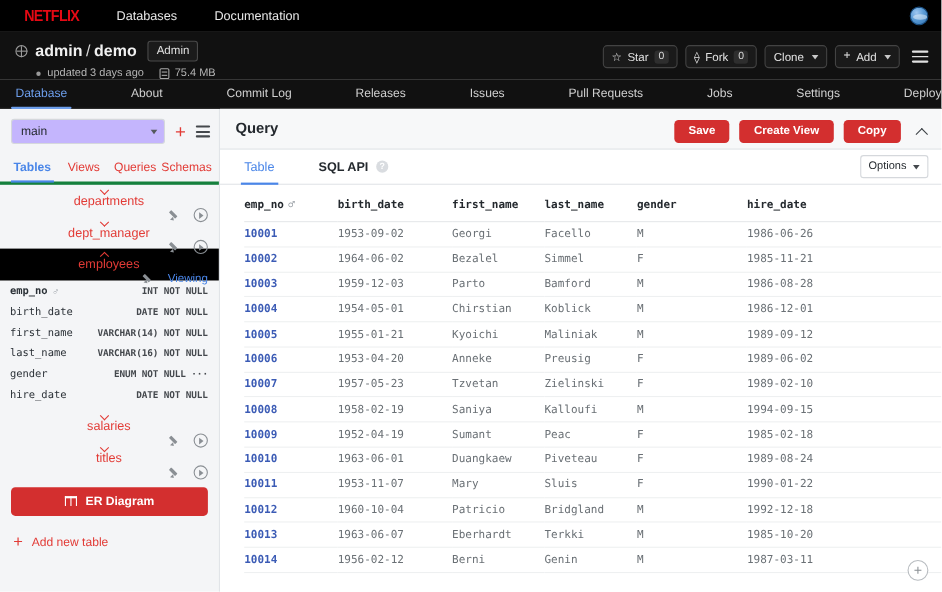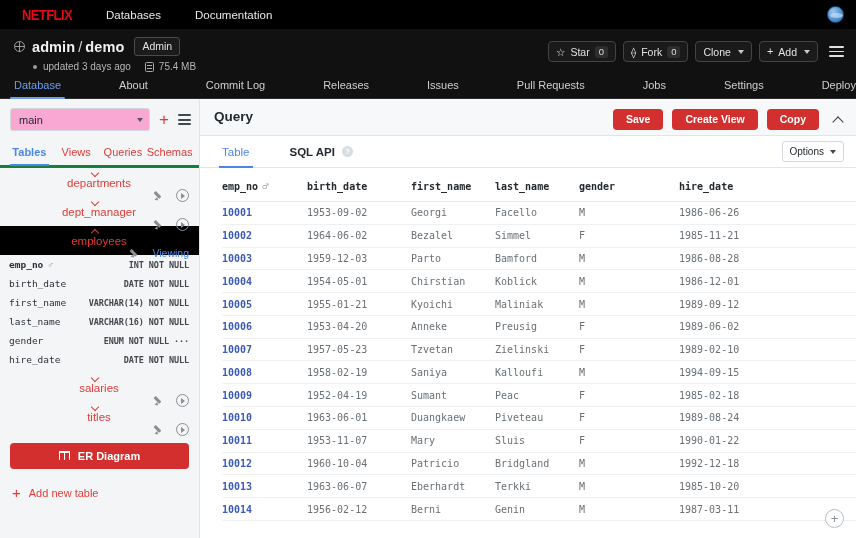--- a/index.html
+++ b/index.html
@@ -135,21 +135,21 @@
   
   .sidebar {
     width: 200px; flex: none; background: #f4f5f7;
     border-right: 1px solid #e1e4e8;
     display: flex; flex-direction: column; min-height: 0;
   }
   .branch-row {
     display: flex; align-items: center; padding: 9px 8px 8px 10px; flex: none;
   }
   .branch-select {
-    flex: 1; height: 23px; background: #f9a8d4;
+    flex: 1; height: 23px; background: #c4b5fd;
     border: 1px solid #d5d8dc; border-radius: 3px;
     display: flex; align-items: center; padding: 0 6px 0 8px;
     font-size: 11px; color: #24292e;
   }
   .branch-select .caret {
     margin-left: auto; width: 0; height: 0;
     border-left: 3.5px solid transparent; border-right: 3.5px solid transparent;
     border-top: 4.5px solid #55595e;
   }
   .icon-plus-red {

